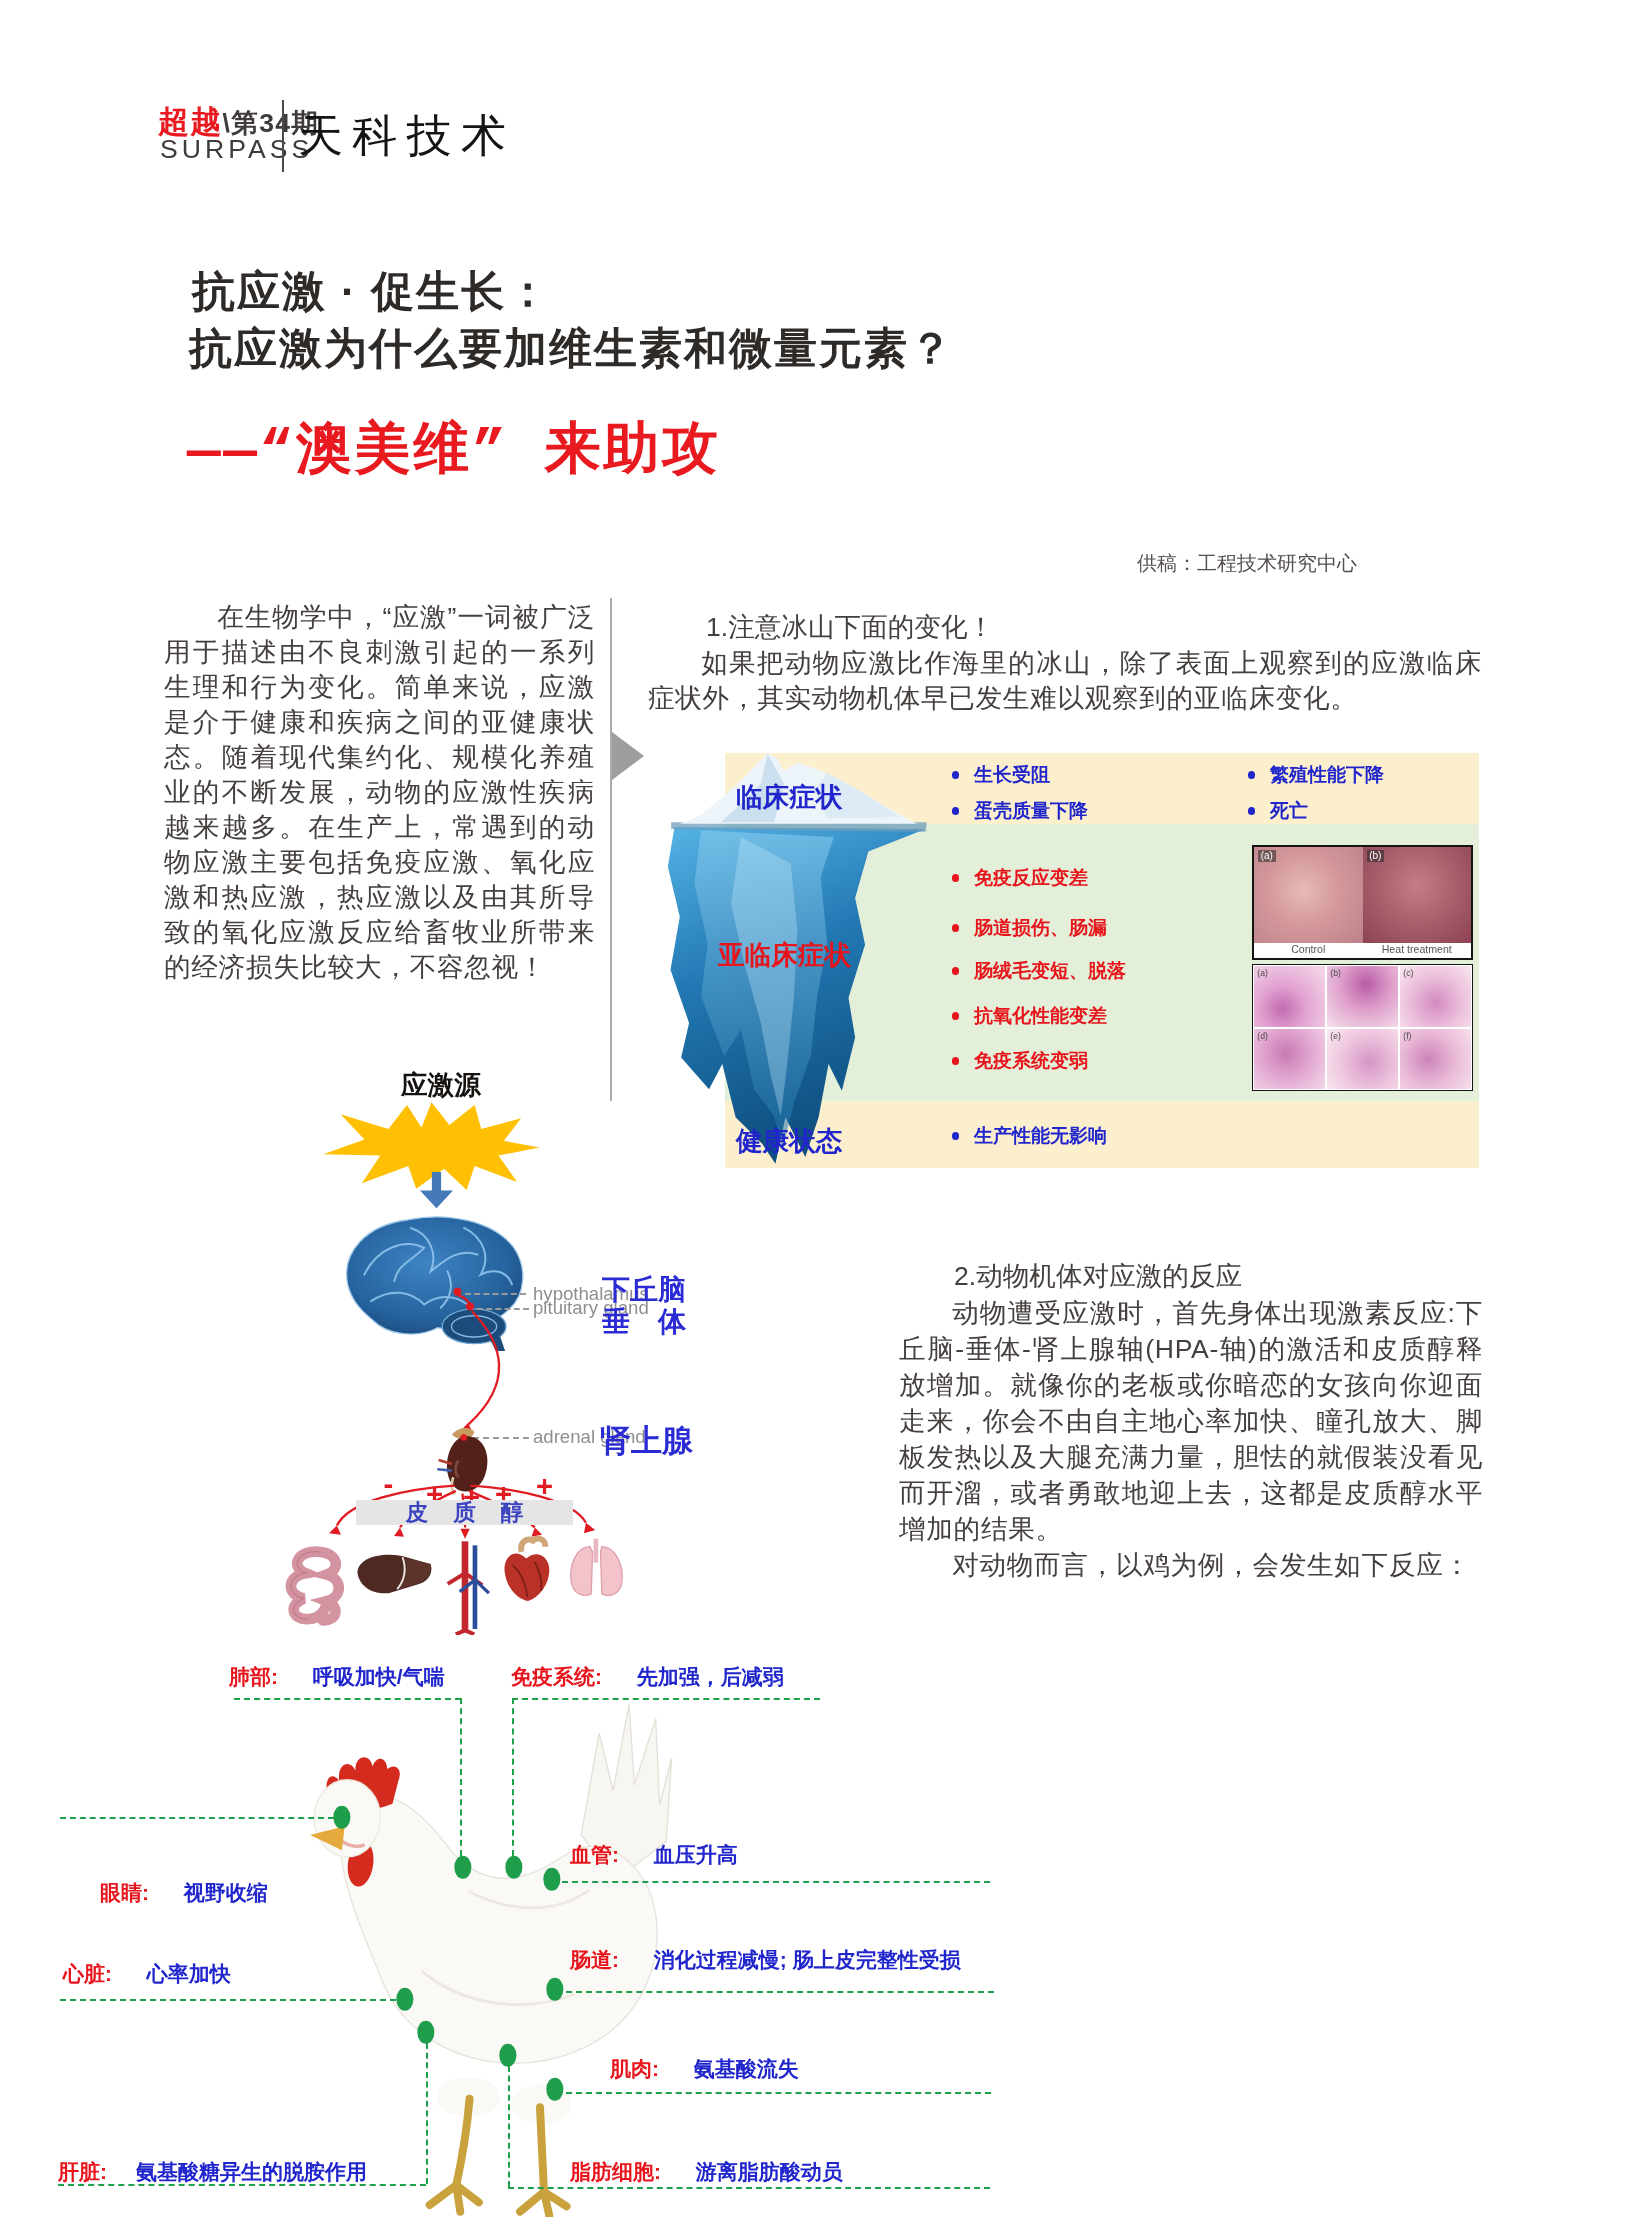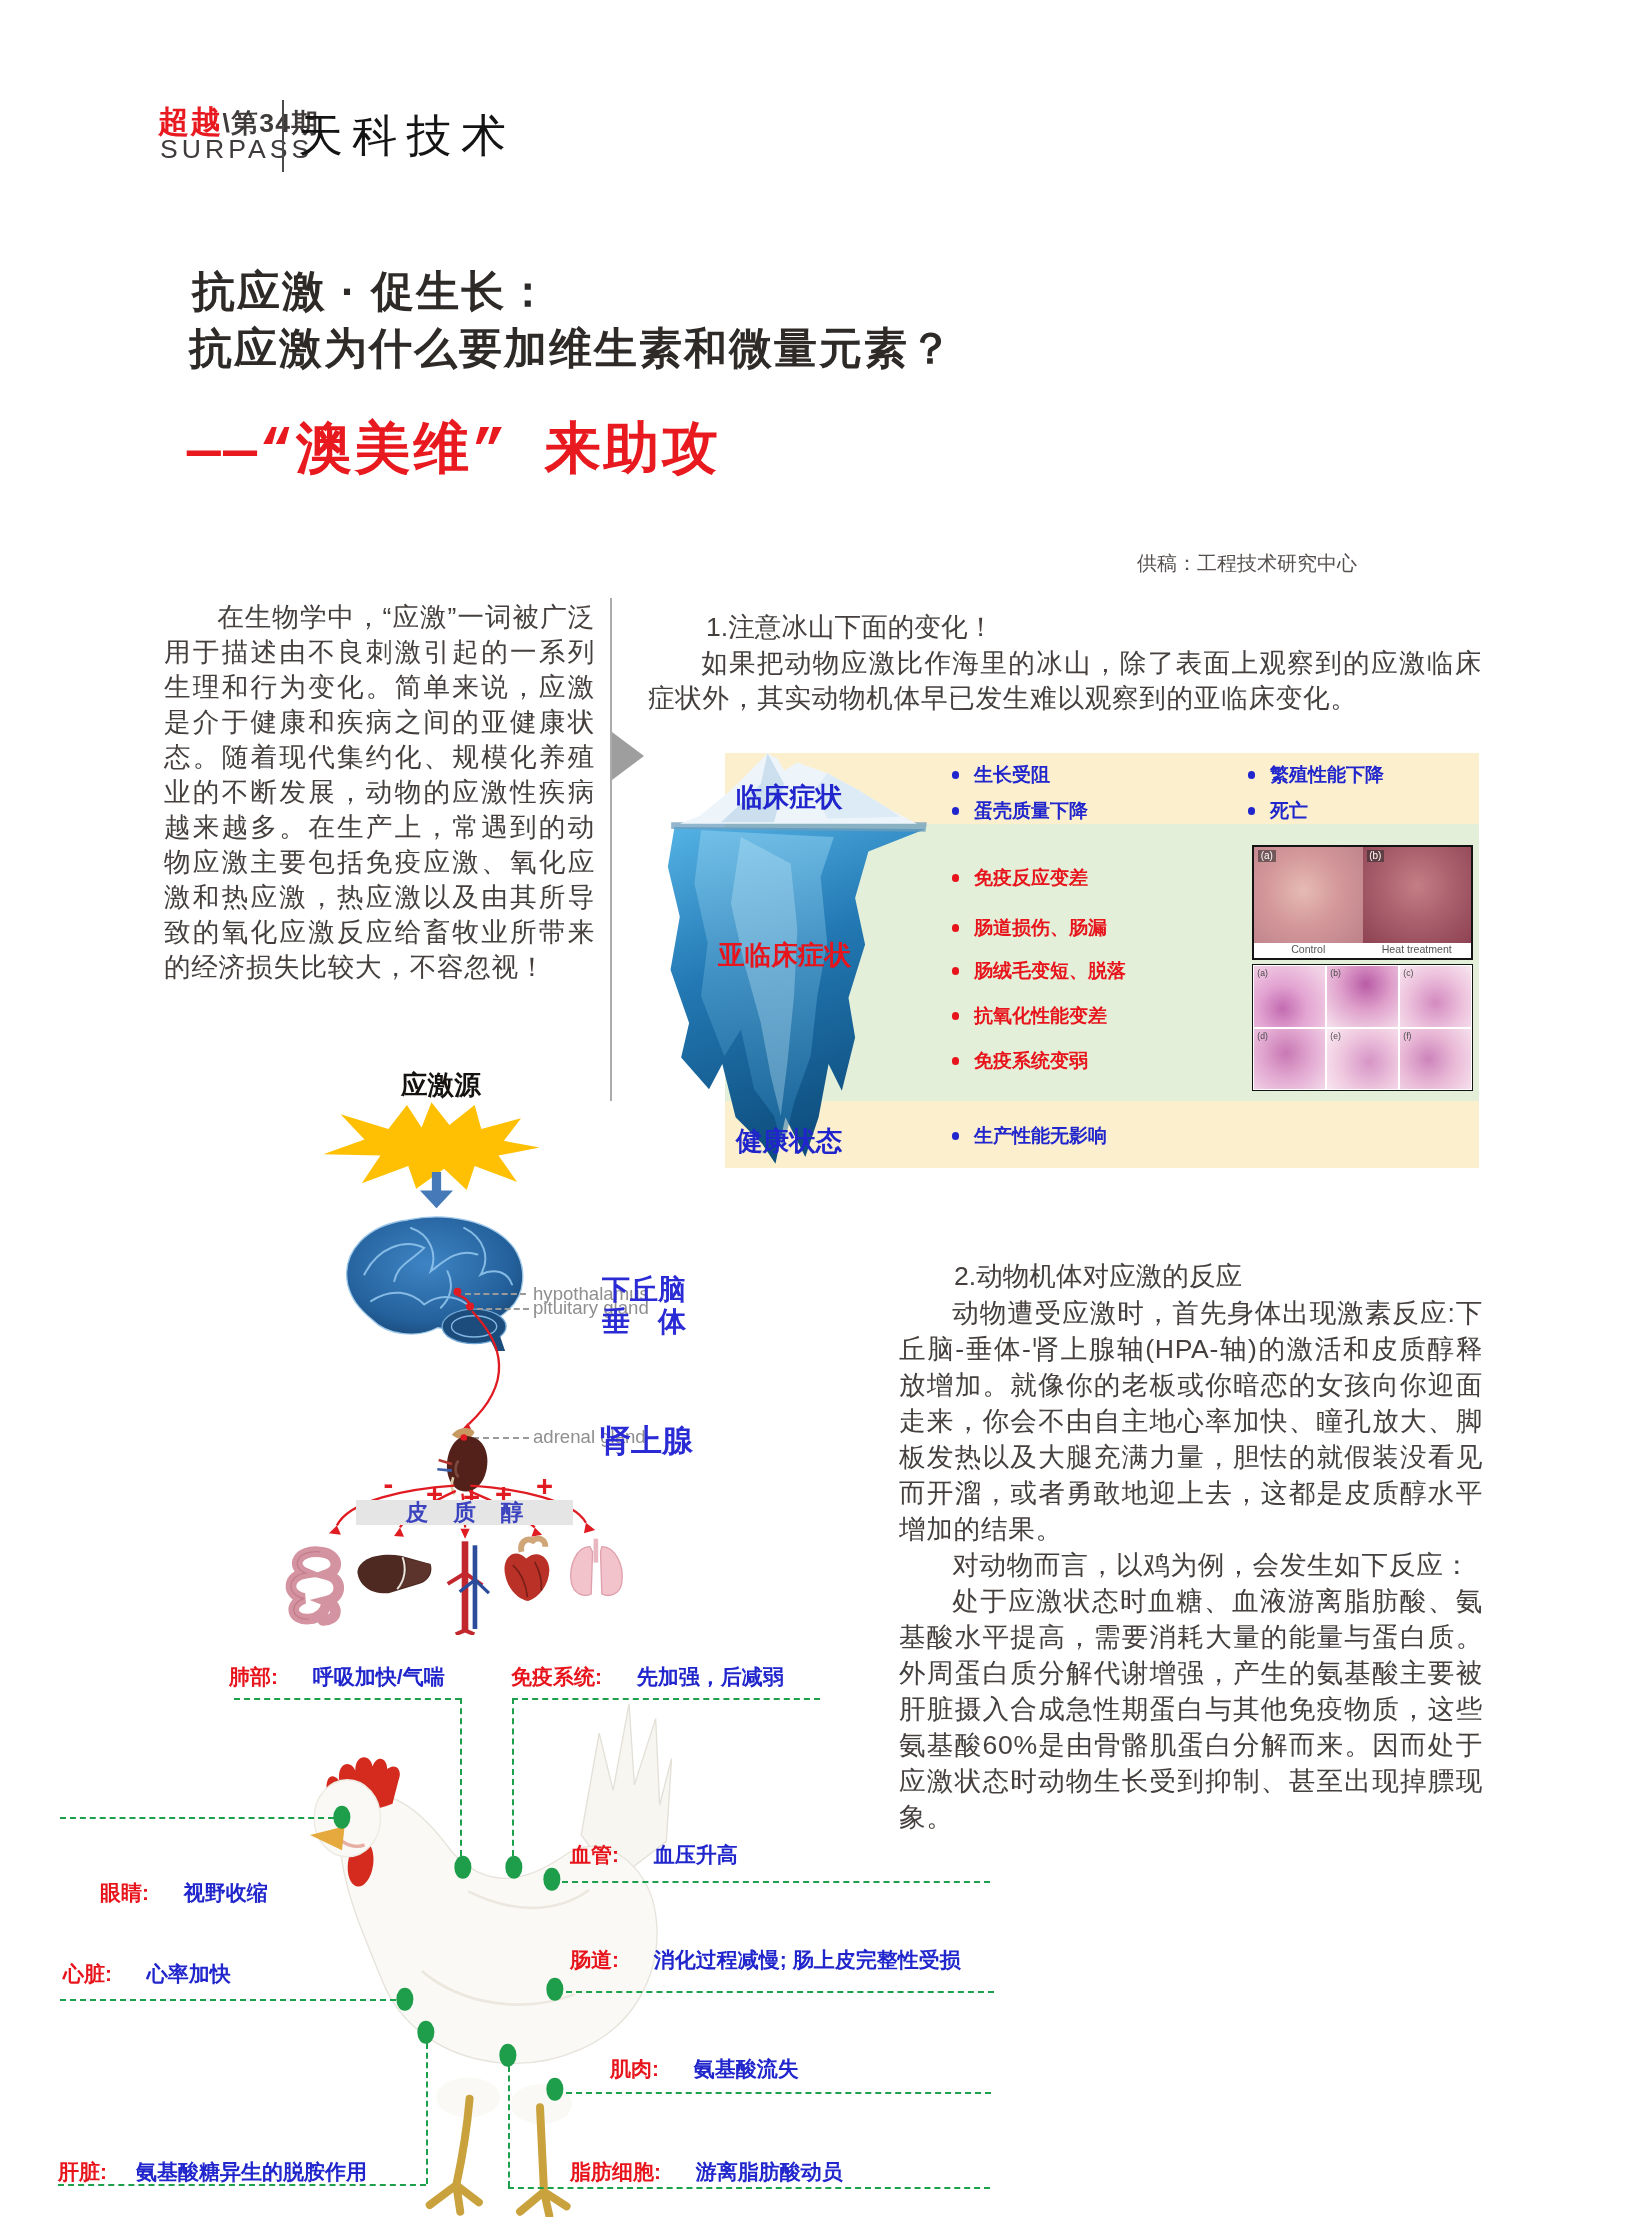--- a/index.html
+++ b/index.html
@@ -311,21 +311,20 @@
     <path d="M477,10 L477,46" stroke="#E8B7BF" stroke-width="7"></path>
     <path d="M468,22 C448,22 436,50 440,76 C443,93 459,99 470,93 L472,30 Z" fill="#F2C3CB" stroke="#DFA0AC" stroke-width="2"></path>
     <path d="M486,22 C506,22 520,50 516,77 C513,94 497,99 486,93 L484,30 Z" fill="#F2C3CB" stroke="#DFA0AC" stroke-width="2"></path>
   </g>
 </svg>
 
 <div class="abs s-head" style="left:954px;top:1258px;">2.动物机体对应激的反应</div>
 <div class="abs" style="left:899px;top:1295px;width:584px;">
   <p class="para indent" style="margin:0;line-height:36px;">动物遭受应激时，首先身体出现激素反应:下丘脑-垂体-肾上腺轴(HPA-轴)的激活和皮质醇释放增加。就像你的老板或你暗恋的女孩向你迎面走来，你会不由自主地心率加快、瞳孔放大、脚板发热以及大腿充满力量，胆怯的就假装没看见而开溜，或者勇敢地迎上去，这都是皮质醇水平增加的结果。</p>
   <p class="para indent" style="margin:0;line-height:36px;">对动物而言，以鸡为例，会发生如下反应：</p>
-  <p class="para indent" style="margin:0;line-height:36px;">处于应激状态时血糖、血液游离脂肪酸、氨基酸水平提高，需要消耗大量的能量与蛋白质。外周蛋白质分解代谢增强，产生的氨基酸主要被肝脏摄入合成急性期蛋白与其他免疫物质，这些氨基酸60%是由骨骼肌蛋白分解而来。因而处于应激状态时动物生长受到抑制、甚至出现掉膘现象。</p>
 </div>
 
 <svg class="abs" style="left:302px;top:1692px;" width="379" height="525" viewBox="0 0 570 790">
   <polygon points="420,215 447,62 468,148 492,18 500,140 532,40 538,170 556,100 548,225 470,285" fill="#F7F6F1" stroke="#E3E0D8" stroke-width="2"></polygon>
   <path d="M60,255 C52,205 68,172 96,170 C120,140 170,165 225,240 C275,295 330,290 392,248 C430,222 465,228 498,262 C540,305 548,390 508,460 C468,530 380,565 298,558 C215,550 150,505 122,438 C98,378 70,318 60,255 Z" fill="#FAF9F5" stroke="#E6E3DB" stroke-width="2"></path>
   <path d="M250,300 C320,335 385,332 432,298 M180,420 C240,470 330,485 410,455" fill="none" stroke="#ECE8DF" stroke-width="4"></path>
   <ellipse cx="250" cy="610" rx="48" ry="30" fill="#FAF9F5"></ellipse>
   <ellipse cx="360" cy="620" rx="46" ry="30" fill="#FAF9F5"></ellipse>
   <g stroke="#C9A23E" stroke-width="12" fill="none" stroke-linecap="round">
     <path d="M252,612 C248,660 240,705 232,742"></path>

